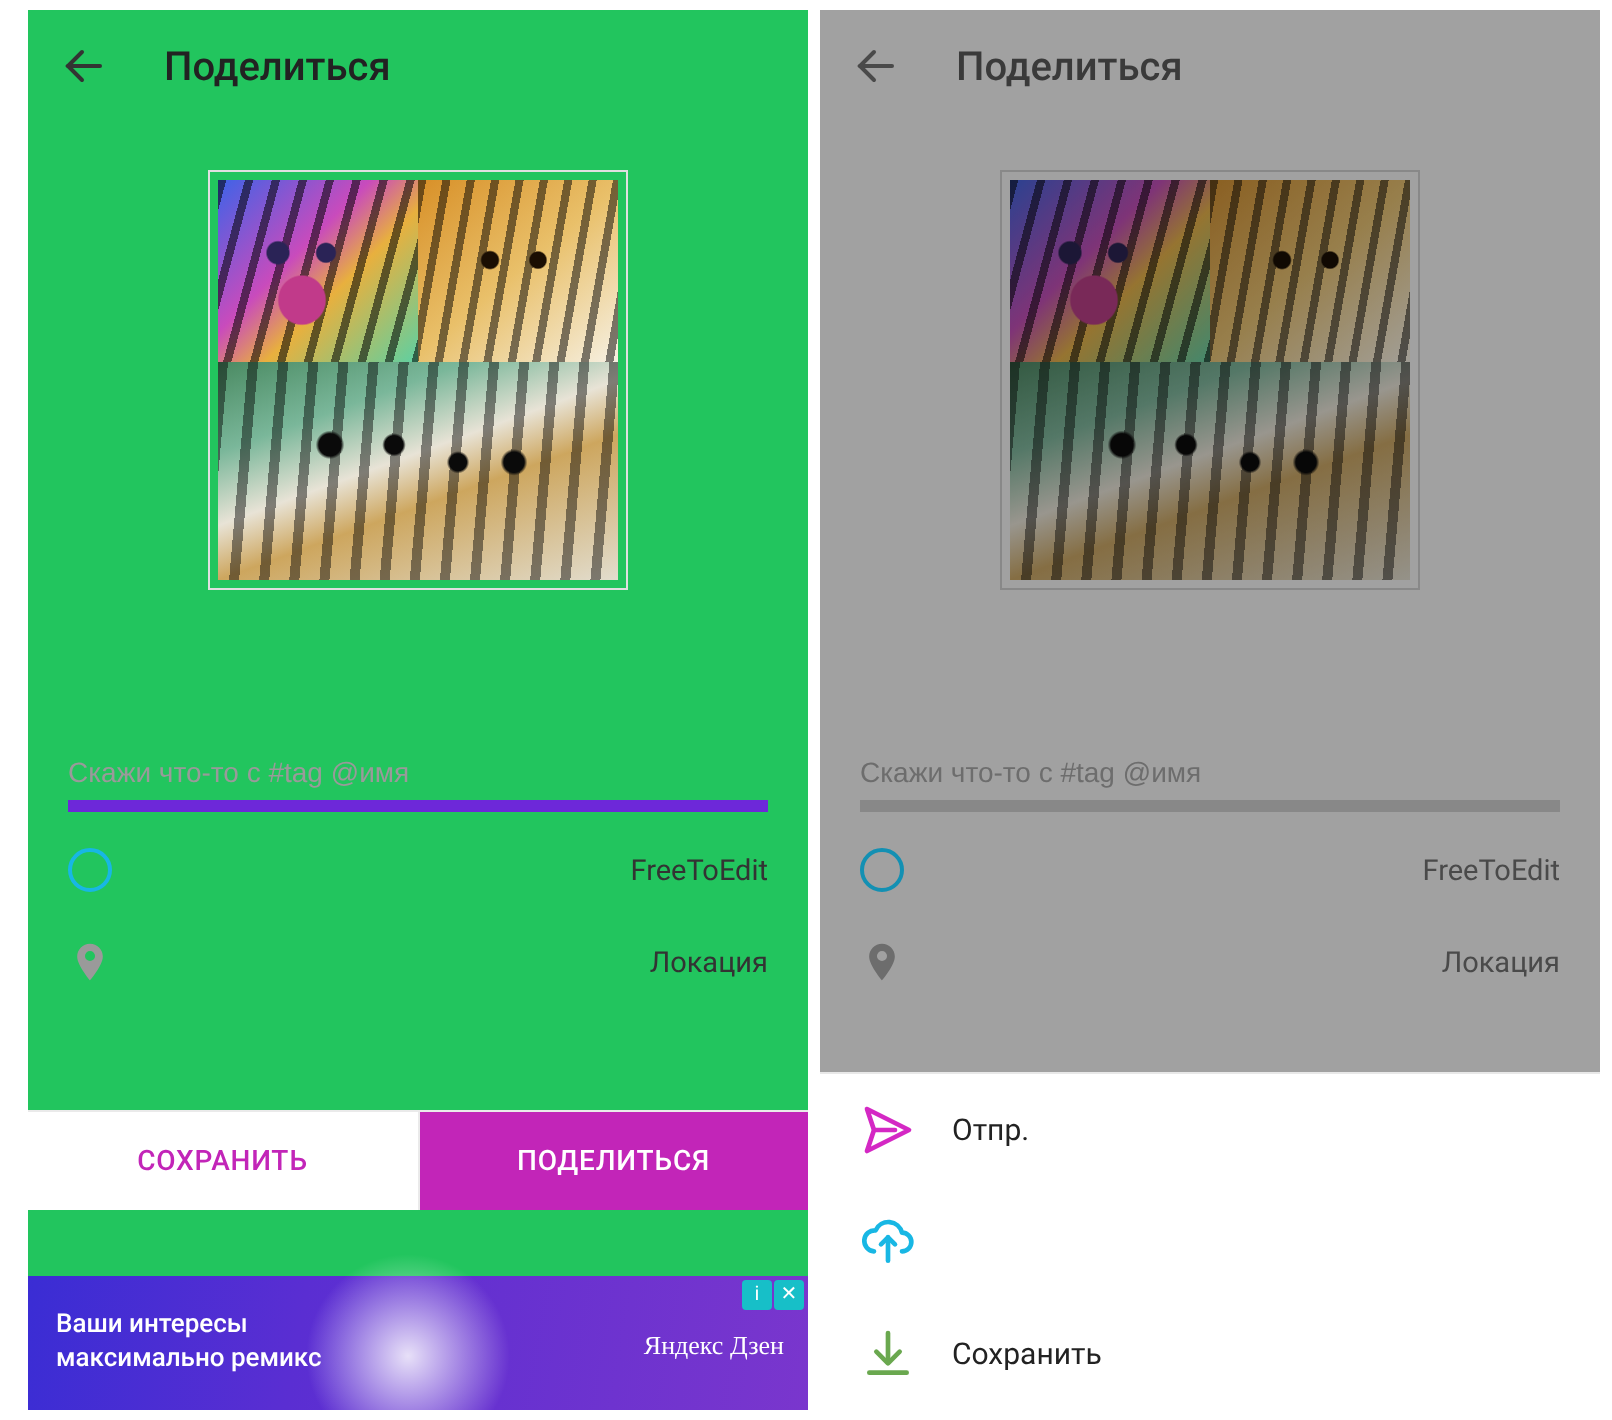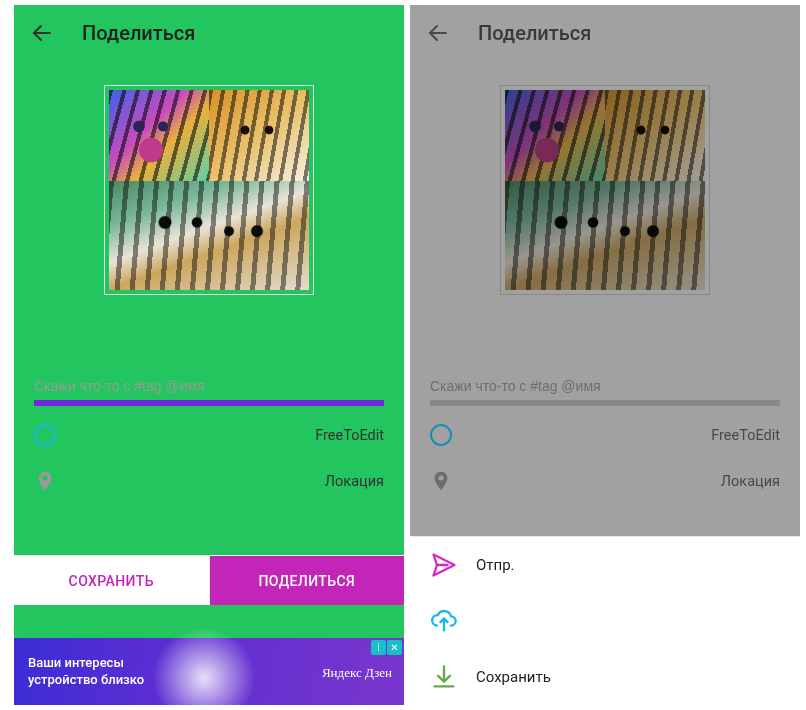--- a/index.html
+++ b/index.html
@@ -290,21 +290,21 @@
 
   <div class="bottom-btns">
     <div class="btn btn-outline">СОХРАНИТЬ</div>
     <div class="btn btn-fill">ПОДЕЛИТЬСЯ</div>
   </div>
 
   <div class="ad">
     <div class="ad-flare"></div>
     <div class="ad-text">
       <span>Ваши интересы</span><br>
-      <span>устройство близко</span>
+      <span>максимально ремикс</span>
     </div>
     <div class="ad-brand">Яндекс Дзен</div>
     <div class="ad-badge">
       <span>i</span>
       <span>✕</span>
     </div>
   </div>
 </div>
 
 <div class="screen dimmed">

